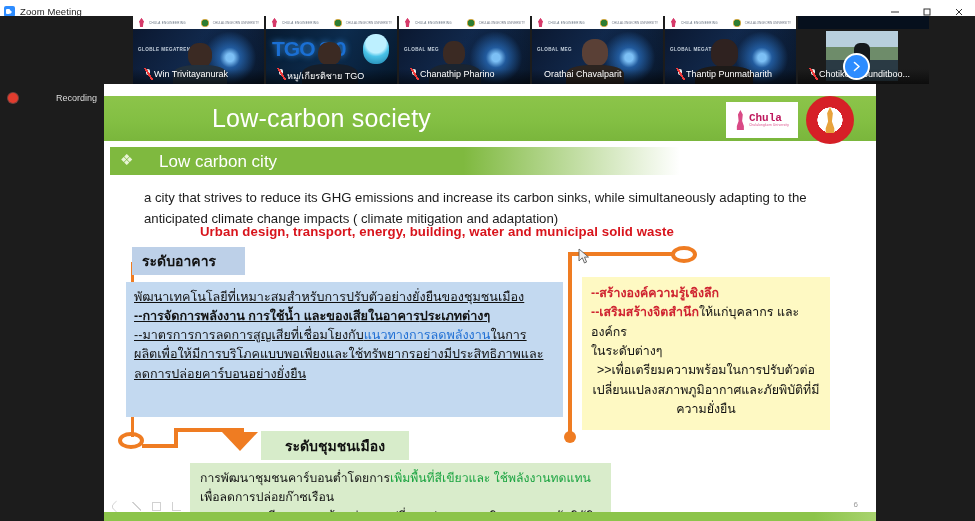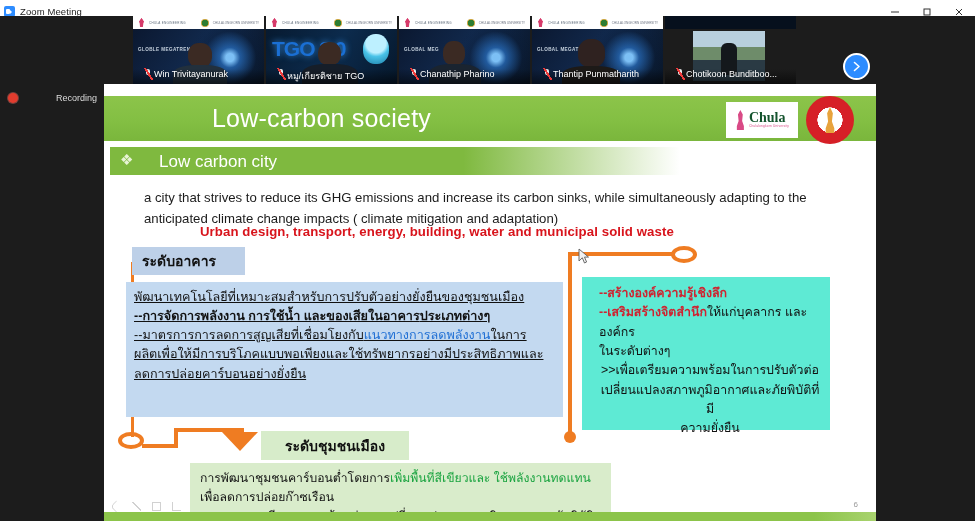--- a/index.html
+++ b/index.html
@@ -169,21 +169,21 @@
     position: absolute; right: 78px; top: 18px; width: 72px; height: 36px;
     background: #fff; display: flex; align-items: center; justify-content: center;
     gap: 3px;
   }
   .chula-emblem {
     width: 11px; height: 20px;
     background: #d94a86;
     clip-path: polygon(50% 0, 72% 22%, 66% 55%, 82% 80%, 82% 100%, 18% 100%, 18% 80%, 34% 55%, 28% 22%);
   }
   .chula-wordmark { display: flex; flex-direction: column; line-height: 1; }
-  .chula-wordmark b { font-size: 14px; color: #14532d; font-family: Liberation Serif, serif; }
+  .chula-wordmark b { font-size: 11px; color: #be185d; font-family: Liberation Mono, monospace; }
   .chula-wordmark i { font-size: 3.2px; color: #d94a86; font-style: normal; letter-spacing: .2px; }
   .seal {
     position: absolute; right: 22px; top: 12px; width: 48px; height: 48px;
     border-radius: 50%;
     background: radial-gradient(circle, #fff 0 40%, #d62027 41% 100%);
     border: 2px dotted #d62027;
     display: flex; align-items: center; justify-content: center;
   }
   .seal::after {
     content: ""; width: 12px; height: 26px; background: #e8a33d;
@@ -232,21 +232,21 @@
   .box-blue {
     position: absolute; left: 22px; top: 198px; width: 437px; height: 135px;
     background: #c3d9f0; padding: 6px 8px 0 8px;
   }
   .box-blue .ln { font-size: 12.6px; color: #111; line-height: 1.52; text-decoration: underline; }
   .box-blue .ln b { font-weight: bold; }
   .box-blue .hl { color: #1f6fd4; }
 
   .box-orange {
     position: absolute; left: 478px; top: 193px; width: 248px; height: 153px;
-    background: #5eead4; padding: 7px 9px 0 17px;
+    background: #fef9c3; padding: 7px 9px 0 9px;
   }
   .box-orange .ln { font-size: 12.4px; color: #111; line-height: 1.56; }
   .box-orange .red { color: #cf2330; font-weight: bold; }
   .box-orange .ctr { text-align: center; }
 
   .box-green {
     position: absolute; left: 86px; top: 379px; width: 421px; height: 54px;
     background: #d9eccb; padding: 6px 10px 0 10px;
   }
   .box-green .ln { font-size: 12.2px; color: #111; line-height: 1.55; }
@@ -374,20 +374,36 @@
         <div class="thumb-wm">GLOBAL MEG</div>
         <div class="head" style="left:44px;top:12px;width:22px;height:24px;"></div>
         <div class="torso" style="left:30px;top:35px;width:52px;height:23px;background:#1a2430;"></div>
       </div>
       <div class="thumb-name">
         <div class="mute-icon"></div>
         <span>Chanathip Pharino</span>
       </div>
     </div>
 
+    <div class="thumb active">
+      <div class="thumb-banner">
+        <div class="bn-logo-a"></div>
+        <div class="bn-txt">CHULA ENGINEERING</div>
+        <div class="bn-logo-b"></div>
+        <div class="bn-txt2">CHULALONGKORN UNIVERSITY</div>
+      </div>
+      <div class="thumb-video">
+        <div class="thumb-wm">GLOBAL MEG</div>
+        <div class="head" style="left:50px;top:10px;width:26px;height:27px;background:#5a4036;"></div>
+        <div class="torso" style="left:34px;top:36px;width:58px;height:22px;background:#2c2420;"></div>
+      </div>
+      <div class="thumb-name">
+        <span>Orathai Chavalparit</span>
+      </div>
+    </div>
 
     <div class="thumb">
       <div class="thumb-banner">
         <div class="bn-logo-a"></div>
         <div class="bn-txt">CHULA ENGINEERING</div>
         <div class="bn-logo-b"></div>
         <div class="bn-txt2">CHULALONGKORN UNIVERSITY</div>
       </div>
       <div class="thumb-video">
         <div class="thumb-wm">GLOBAL MEGATREN</div>

